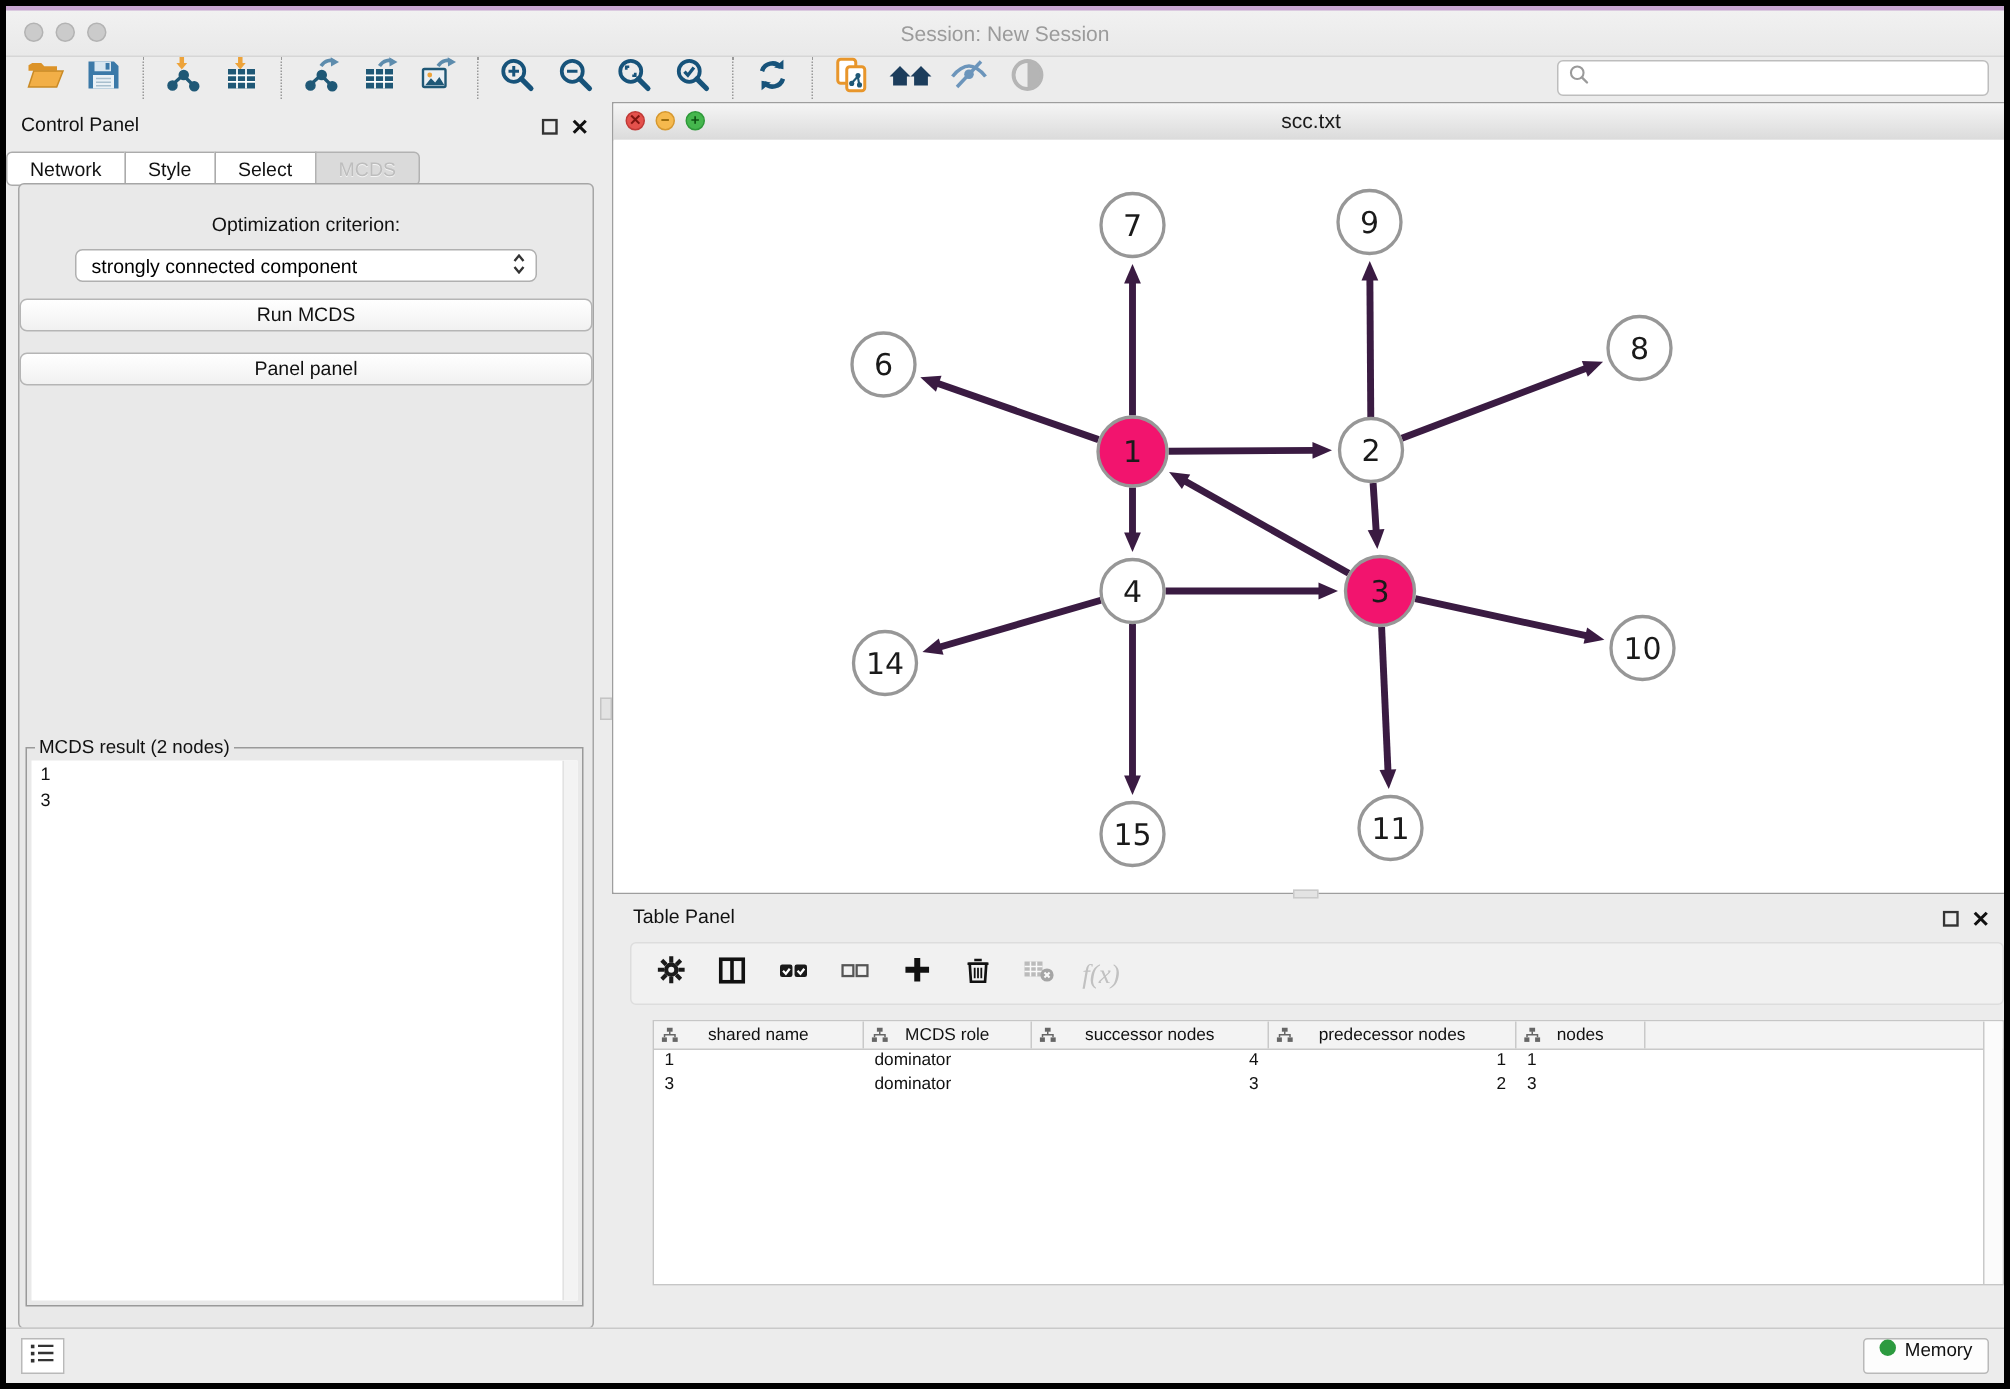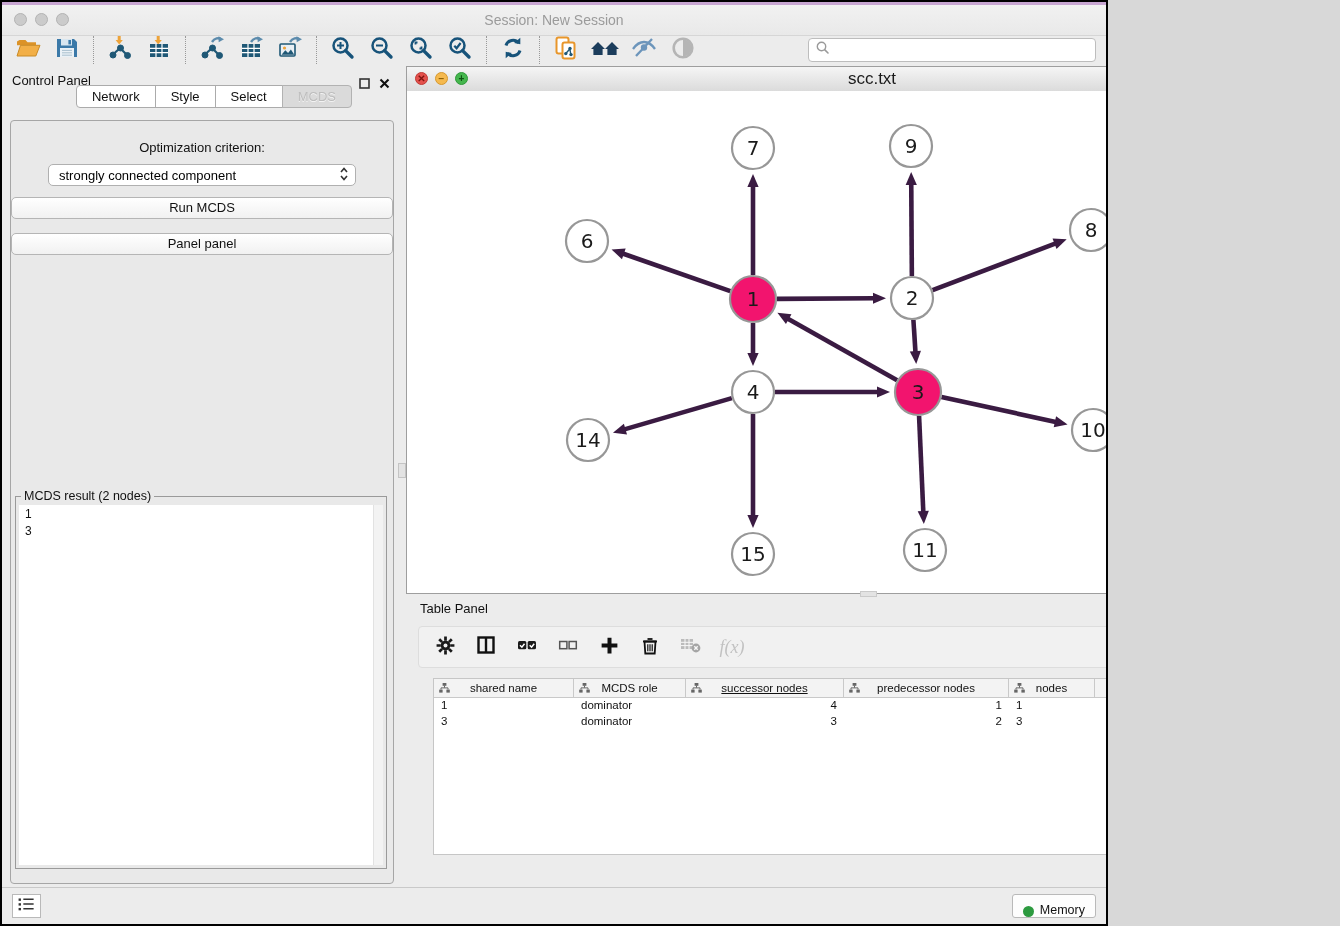--- a/index.html
+++ b/index.html
@@ -1,16 +1,16 @@
 <!DOCTYPE html>
 <html><head>
 <meta charset="utf-8">
 <style>
   html,body{margin:0;padding:0;background:#d8d8d8;}
-  .app{position:relative;width:1108px;height:926px;background:#ECECEC;font-family:"Liberation Sans",sans-serif;overflow:hidden;border:2px solid #000000;box-sizing:border-box;}
+  .app{position:relative;width:1340px;height:926px;background:#ECECEC;font-family:"Liberation Sans",sans-serif;overflow:hidden;border:4px solid #000000;box-sizing:border-box;}
 
   
   .titlebar{position:absolute;top:0;left:0;right:0;height:30px;background:linear-gradient(#F1F1F1,#E9E9E9);border-top:3px solid #C8A6D2;border-bottom:1px solid #D6D6D6;}
   .traffic{position:absolute;top:8px;left:12px;display:flex;gap:8px;}
   .tl{width:13px;height:13px;border-radius:50%;background:#CBCBCB;border:1px solid #B3B3B3;box-sizing:border-box;}
   .title-text{position:absolute;left:0;right:0;top:7px;text-align:center;color:#9B9B9B;font-size:14px;}
 
   
   .toolbar{position:absolute;top:33px;left:0;right:0;height:30px;display:flex;align-items:center;padding:0 10px;}
   .tb-btn{width:32px;height:30px;display:flex;align-items:center;justify-content:center;flex:0 0 auto;margin-right:7px;}
@@ -18,21 +18,21 @@
   .tb-sep{width:1px;height:28px;border-left:1px dotted #999;margin:0 9px 0 3px;flex:0 0 auto;}
   .search{margin-left:auto;width:288px;height:24px;background:#fff;border:1px solid #BDBDBD;border-radius:4px;display:flex;align-items:center;padding-left:6px;box-sizing:border-box;}
   .search input{border:none;outline:none;flex:1;height:18px;font-size:12px;background:transparent;font-family:"Liberation Sans",sans-serif;}
 
   
   #control-panel{position:absolute;left:0;top:63px;width:400px;height:827px;}
   .panel-header{position:absolute;top:5px;left:0;right:0;height:22px;}
   .panel-title{position:absolute;left:10px;top:3px;font-size:13px;color:#111;}
   .panel-float{position:absolute;right:32px;top:5px;}
   .panel-close{position:absolute;right:12px;top:5px;}
-  .cp-tabs{position:absolute;top:20px;left:0;right:0;display:flex;justify-content:center;padding-left:24px;}
+  .cp-tabs{position:absolute;top:34px;left:0;right:0;display:flex;}
   .cp-tab{height:21px;line-height:21px;padding:0 15px;background:#fff;border:1px solid #ABABAB;font-size:13px;margin-left:-1px;color:#111;}
   .cp-tab:first-child{border-radius:4px 0 0 4px;margin-left:0;}
   .cp-tab:last-child{border-radius:0 4px 4px 0;}
   .cp-tab.selected{background:#DADADA;color:#BDBDBD;border-color:#B2B2B2;text-shadow:0 1px 0 #f3f3f3;}
   .cp-box{position:absolute;left:8px;right:8px;top:55px;bottom:8px;border:1px solid #A6A6A6;border-radius:4px;background:#E9E9E9;}
   .opt-label{margin-top:19px;text-align:center;font-size:13px;color:#111;}
   .criterion{margin:9px auto 0;width:308px;height:22px;background:#fff;border:1px solid #B0B0B0;border-radius:5px;display:flex;align-items:center;box-sizing:border-box;padding:0 6px 0 10px;font-size:13px;}
   .criterion .val{flex:1;}
   .btn-row{display:flex;justify-content:center;gap:14px;margin-top:11px;flex-direction:column;}
   .btn{height:22px;line-height:20px;padding:0 17px;background:linear-gradient(#FFFFFF,#F1F1F1);border:1px solid #B5B5B5;border-radius:5px;font-size:13px;color:#111;}
@@ -47,21 +47,21 @@
   .h-handle{position:absolute;left:858px;top:589px;width:17px;height:6px;background:#E3E3E3;border:1px solid #CACACA;box-sizing:border-box;}
 
   
   #net-window{position:absolute;left:404px;top:64px;width:932px;height:528px;border:1px solid #9E9E9E;background:#fff;box-sizing:border-box;}
   .net-titlebar{position:relative;height:24px;background:linear-gradient(#F5F5F5,#DBDBDB);border-bottom:1px solid #ABABAB;}
   .net-traffic{position:absolute;left:8px;top:5px;display:flex;gap:7px;}
   .nt{width:13px;height:13px;border-radius:50%;text-align:center;font-size:10px;line-height:12px;font-weight:bold;box-sizing:border-box;}
   .nt.red{background:#E4514C;border:1px solid #C03A36;color:#7e1410;}
   .nt.yellow{background:#F5B94E;border:1px solid #D6982F;color:#8a5d00;}
   .nt.green{background:#45B64D;border:1px solid #2E9939;color:#0d5213;}
-  .net-title{text-align:center;line-height:23px;font-size:17px;color:#1a1a1a;}
+  .net-title{text-align:center;line-height:23px;font-size:14px;color:#1a1a1a;}
   .net-canvas{position:absolute;left:0;right:0;top:24px;bottom:0;background:#fff;}
 
   
   #table-panel{position:absolute;left:404px;top:594px;width:932px;height:296px;}
   .tp-toolbar{position:absolute;left:12px;right:4px;top:30px;height:42px;background:#F1F1F1;border:1px solid #DDDDDD;border-radius:4px;display:flex;align-items:center;padding-left:14px;box-sizing:border-box;gap:17px;}
   .tp-tool{display:flex;align-items:center;justify-content:center;width:24px;height:24px;}
   .tp-tool.disabled{opacity:.55;}
   .fx-glyph{font-family:"Liberation Serif",serif;font-style:italic;font-size:18px;color:#9a9a9a;}
   .tp-table-wrap{position:absolute;left:27px;right:4px;top:82px;height:177px;background:#fff;border:1px solid #C6C6C6;box-sizing:border-box;}
   .tp-head{display:flex;height:18px;border-bottom:1px solid #C9C9C9;background:#F3F3F3;}
@@ -72,21 +72,21 @@
   .tp-vscroll{position:absolute;top:0;right:0;width:13px;height:100%;background:#FBFBFB;border-left:1px solid #C9C9C9;box-sizing:border-box;}
   .tp-tabs{position:absolute;left:0;right:0;top:266px;display:flex;justify-content:center;}
   .tp-tab{height:23px;line-height:23px;padding:0 16px;background:#fff;border:1px solid #B9B9B9;font-size:13.5px;margin-left:-1px;color:#111;}
   .tp-tab:first-child{border-radius:4px 0 0 4px;margin-left:0;}
   .tp-tab:last-child{border-radius:0 4px 4px 0;}
   .tp-tab.selected{background:#D9D9D9;color:#C3C3C3;border-color:#BEBEBE;text-shadow:0 1px 0 #efefef;}
 
   
   #status-bar{position:absolute;left:0;right:0;bottom:0;height:36px;background:#ECECEC;border-top:1px solid #C9C9C9;}
   .list-btn{position:absolute;left:10px;top:6px;width:29px;height:24px;background:#fff;border:1px solid #B9B9B9;display:flex;align-items:center;justify-content:center;box-sizing:border-box;}
-  .memory-btn{position:absolute;right:10px;top:6px;height:24px;padding:0 10px;background:#FDFDFD;border:1px solid #B9B9B9;border-radius:3px;display:flex;align-items:flex-end;gap:6px;font-size:12.5px;color:#111;box-sizing:border-box;}
+  .memory-btn{position:absolute;right:10px;top:6px;height:24px;padding:0 10px;background:#FDFDFD;border:1px solid #B9B9B9;border-radius:3px;display:flex;align-items:flex-start;gap:6px;font-size:12.5px;color:#111;box-sizing:border-box;}
   .memory-dot{width:11px;height:11px;border-radius:50%;background:#2C9A3F;}
 </style>
 </head>
 <body>
 
 <div class="app">
 
   <div class="titlebar">
     <div class="traffic">
       <span class="tl"></span>
@@ -503,21 +503,21 @@
             <span class="tree"><svg width="11" height="10" viewBox="0 0 11 10">
                 <path d="M5.5 2.5v2.2M2 6.5V4.9h7v1.6" stroke="#666" fill="none"></path>
                 <g fill="#666">
                   <rect x="3.6" y="0" width="3.8" height="2.8"></rect>
                   <rect x="0.2" y="6.6" width="3.4" height="3"></rect>
                   <rect x="7.4" y="6.6" width="3.4" height="3"></rect>
                 </g>
               </svg></span>
             <span>MCDS role</span>
           </div>
-          <div class="tp-hcell" style="width: 158px; text-decoration: underline;">
+          <div class="tp-hcell" style="width: 158px;">
             <span class="tree"><svg width="11" height="10" viewBox="0 0 11 10">
                 <path d="M5.5 2.5v2.2M2 6.5V4.9h7v1.6" stroke="#666" fill="none"></path>
                 <g fill="#666">
                   <rect x="3.6" y="0" width="3.8" height="2.8"></rect>
                   <rect x="0.2" y="6.6" width="3.4" height="3"></rect>
                   <rect x="7.4" y="6.6" width="3.4" height="3"></rect>
                 </g>
               </svg></span>
             <span>successor nodes</span>
           </div>

